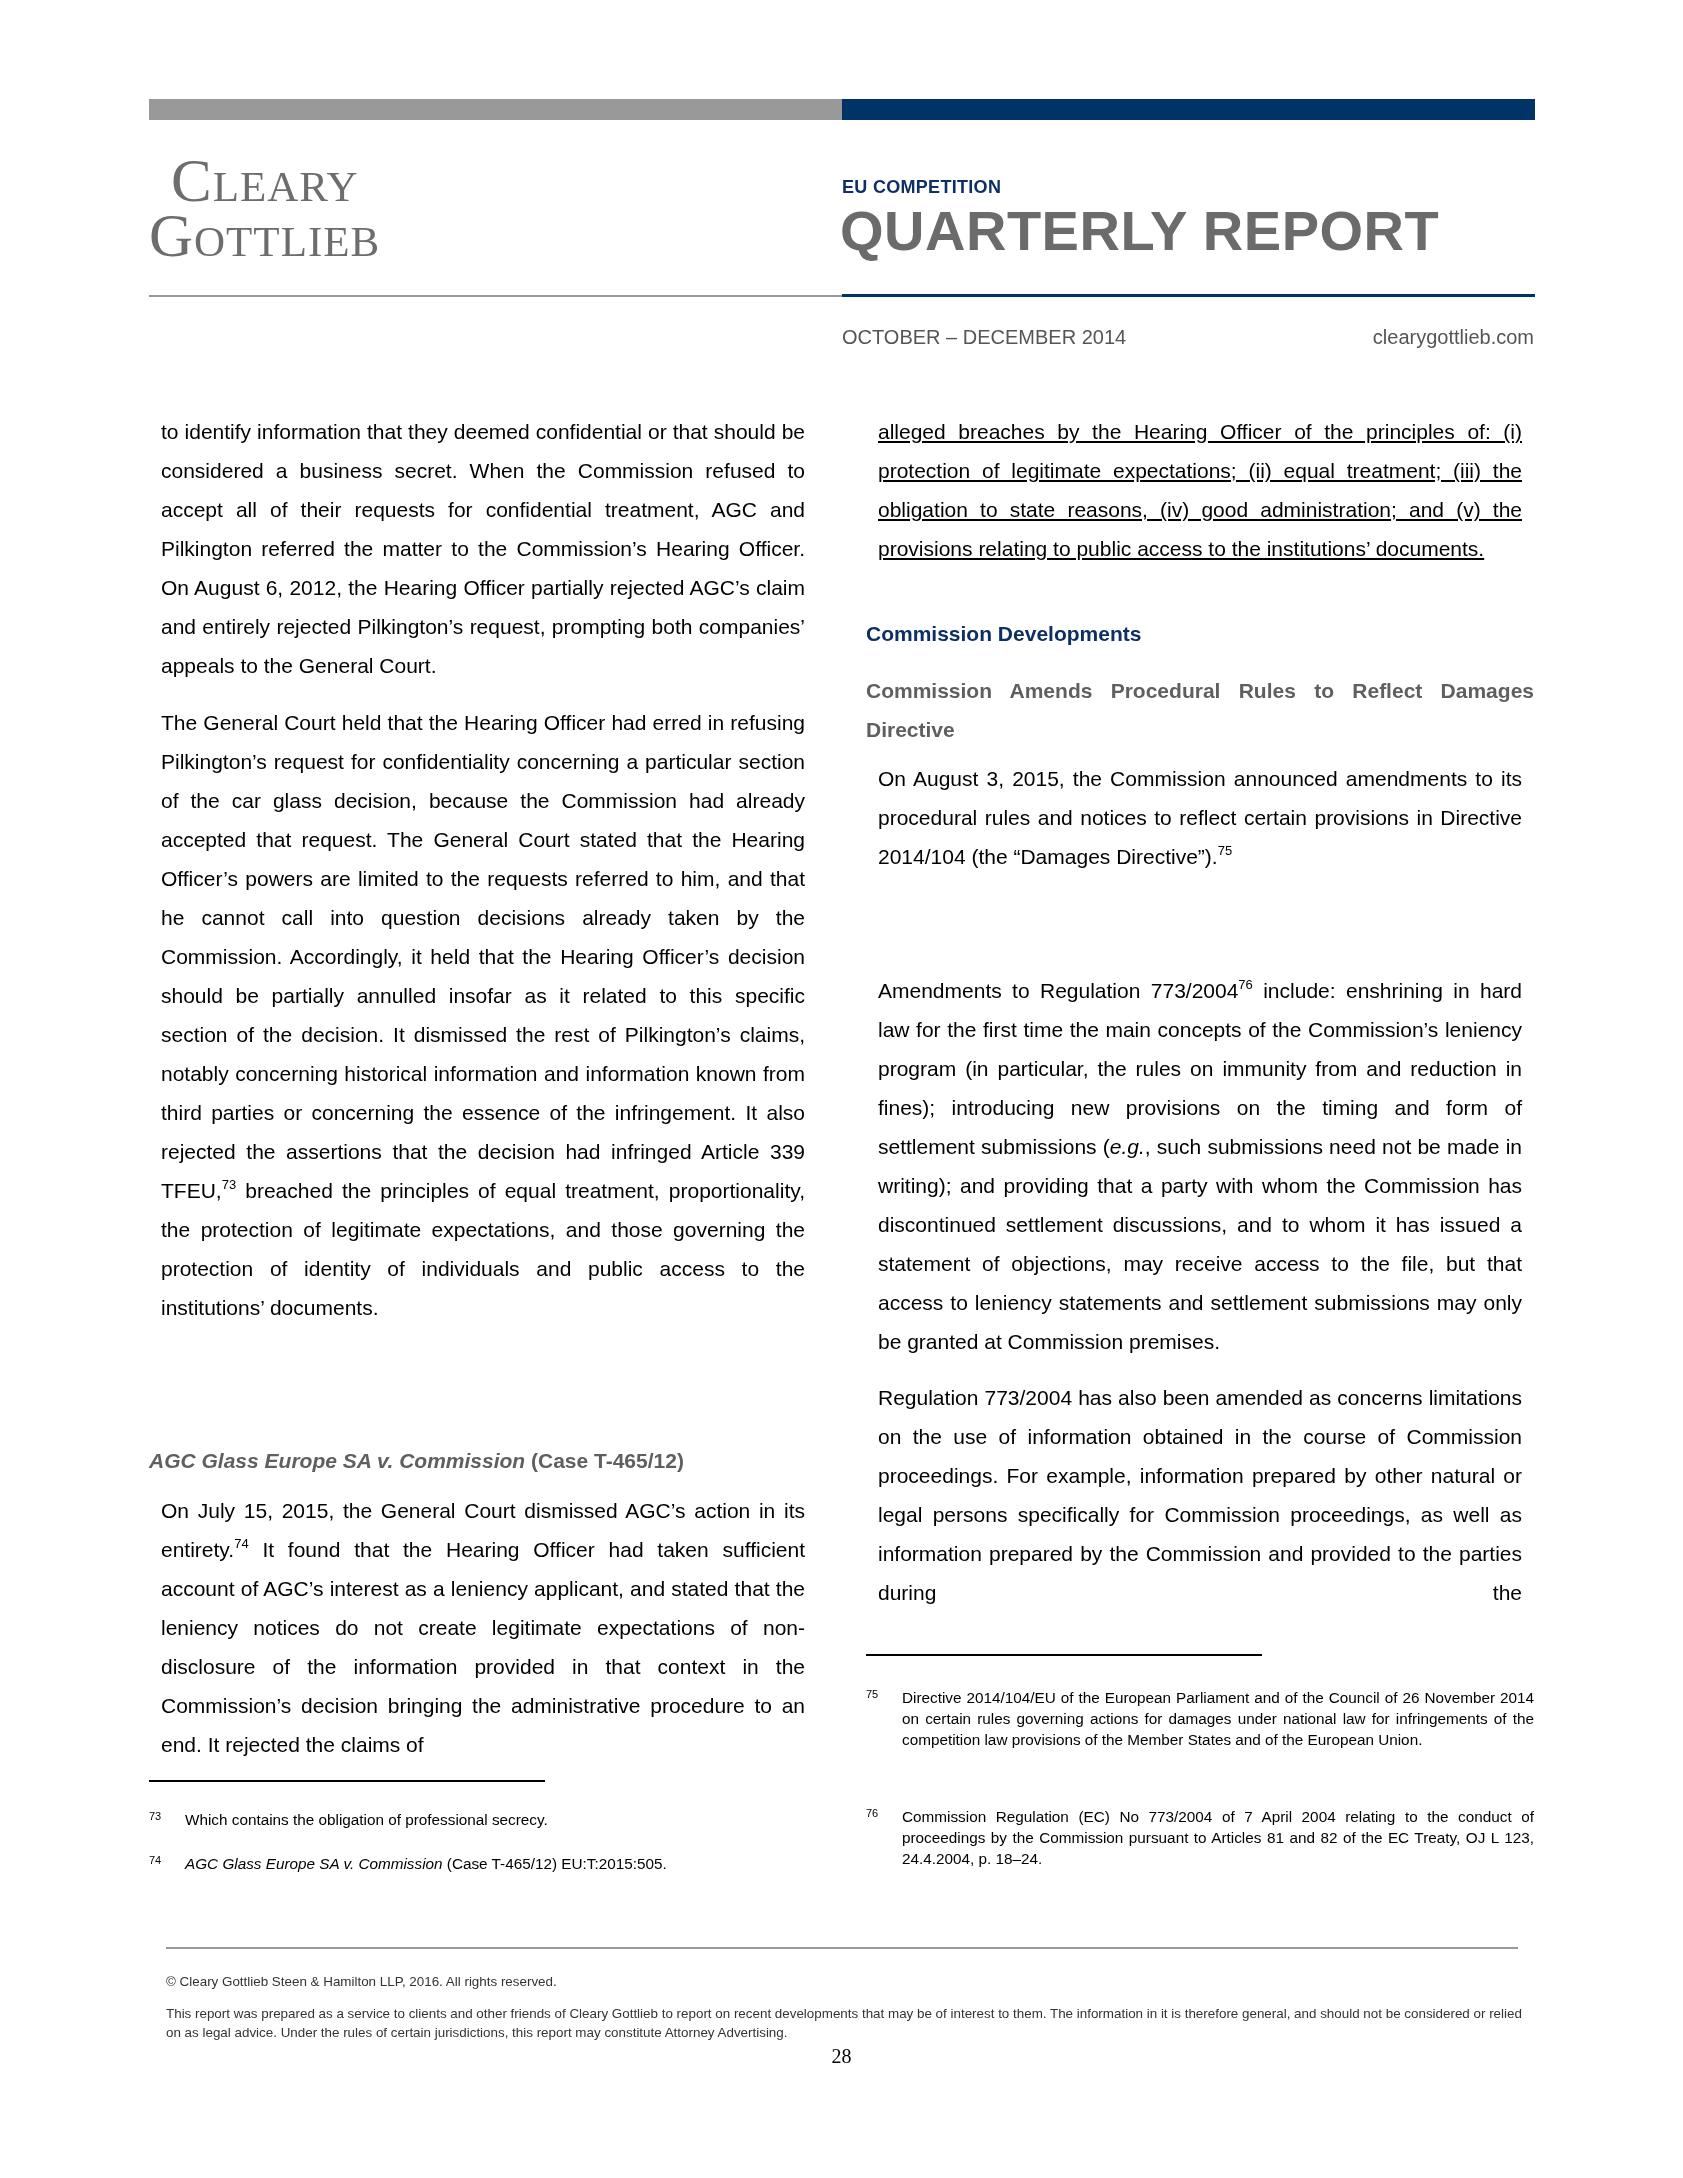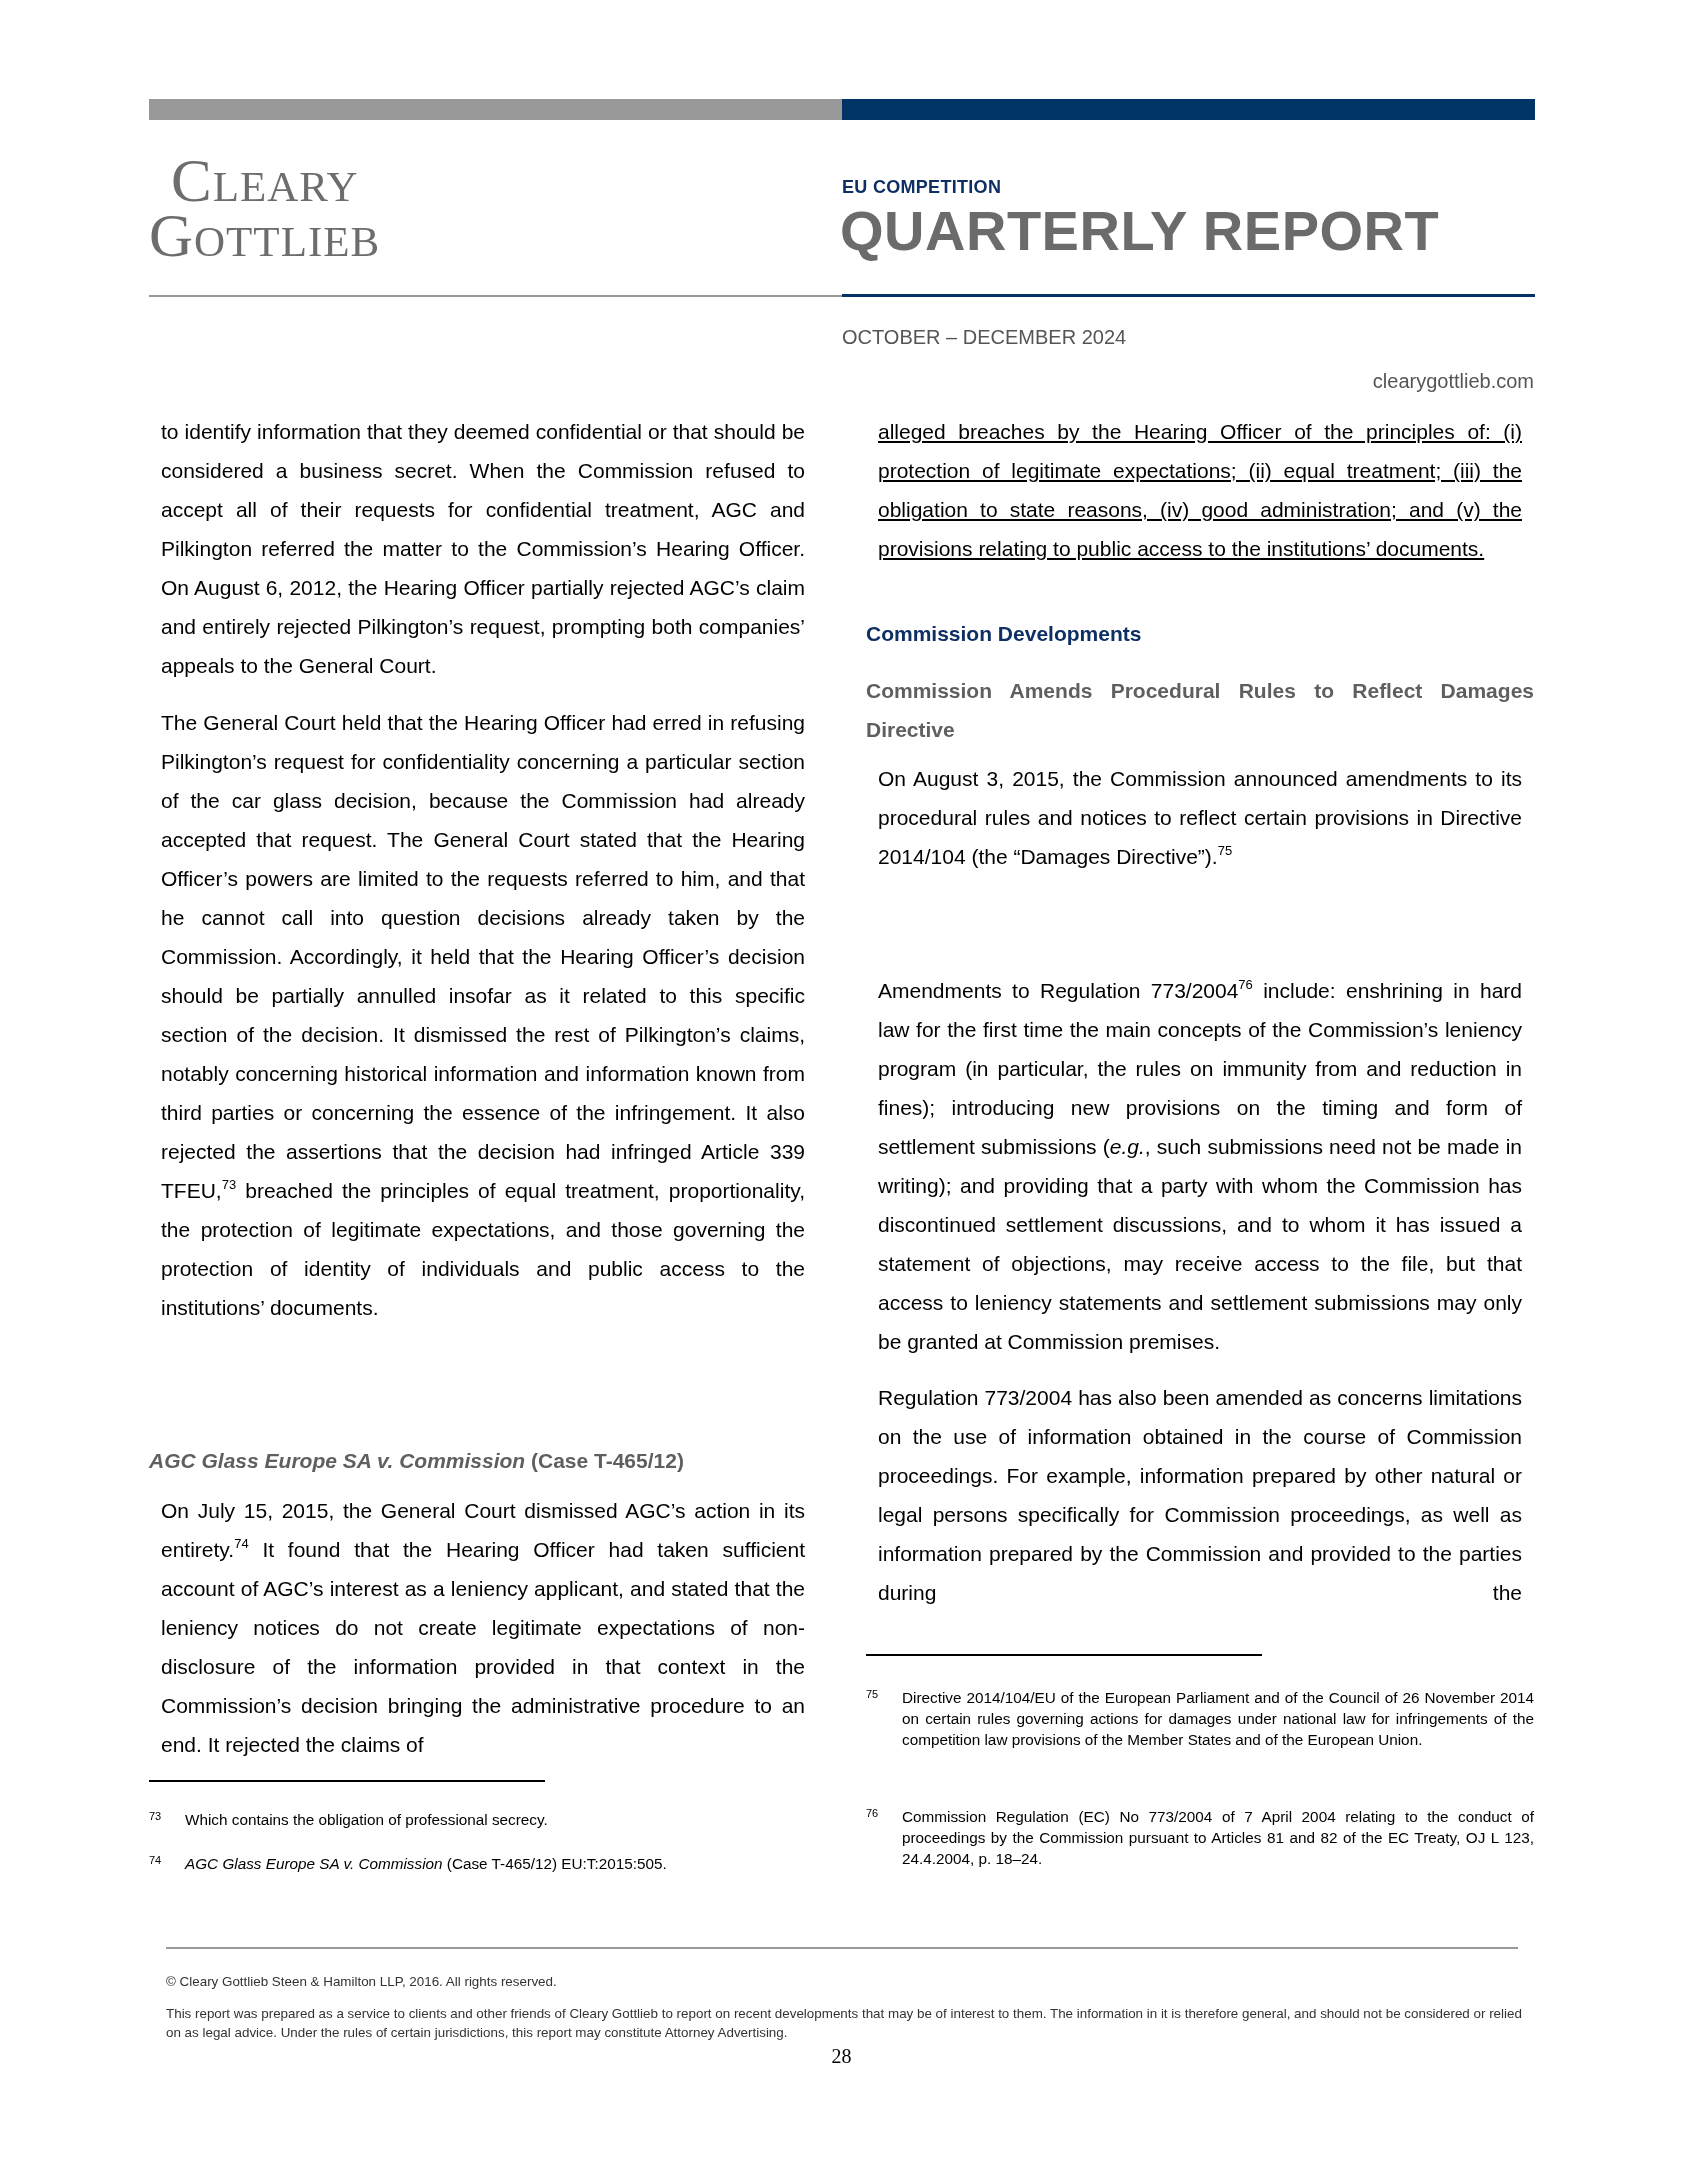--- a/index.html
+++ b/index.html
@@ -43,22 +43,22 @@
     <span class="big" style="font-variant: small-caps; text-transform:none;">Gottlieb</span>
   </div>
 </div>
 
 <div class="abs eu" style="left:842px; top:177px;">EU COMPETITION</div>
 <div class="abs qr" style="left:840px; top:198px;">QUARTERLY REPORT</div>
 
 <div class="abs" style="left:149px; top:295px; width:693px; height:2px; background:#999;"></div>
 <div class="abs" style="left:842px; top:294px; width:693px; height:3px; background:#003366;"></div>
 
-<div class="abs meta" style="left:842px; top:326px;">OCTOBER – DECEMBER 2024</div>
-<div class="abs meta" style="right:149px; top:326px;margin-top:44px;">clearygottlieb.com</div>
+<div class="abs meta" style="left:842px; top:326px;">OCTOBER – DECEMBER 2014</div>
+<div class="abs meta" style="right:149px; top:326px;">clearygottlieb.com</div>
 
 <div class="abs col" style="left:149px; top:400px;">
   <p class="para">to identify information that they deemed confidential or that should be considered a business secret.  When the Commission refused to accept all of their requests for confidential treatment, AGC and Pilkington referred the matter to the Commission’s Hearing Officer.  On August 6, 2012, the Hearing Officer partially rejected AGC’s claim and entirely rejected Pilkington’s request, prompting both companies’ appeals to the General Court.</p>
   <p class="para" style="margin-top:18px;">
     <span>The General Court held that the Hearing Officer had erred in refusing Pilkington’s request for confidentiality concerning a particular section of the car glass decision, because the Commission had already accepted that request.  The General Court stated that the Hearing Officer’s powers are limited to the requests referred to him, and that he cannot call into question decisions already taken by the Commission.  Accordingly, it held that the Hearing Officer’s decision should be partially annulled insofar as it related to this specific section of the decision.  It dismissed the rest of Pilkington’s claims, notably concerning historical information and information known from third parties or concerning the essence of the infringement.  It also rejected the assertions that the decision had infringed Article 339 TFEU,</span><sup>73</sup><span> breached the principles of equal treatment, proportionality, the protection of legitimate expectations, and those governing the protection of identity of individuals and public access to the institutions’ documents.</span>
   </p>
 </div>
 
 <div class="abs h-gray-italic" style="left:149px; top:1441px; width:668px;">
   <i>AGC Glass Europe SA v. Commission</i><span> (Case T-465/12)</span>

